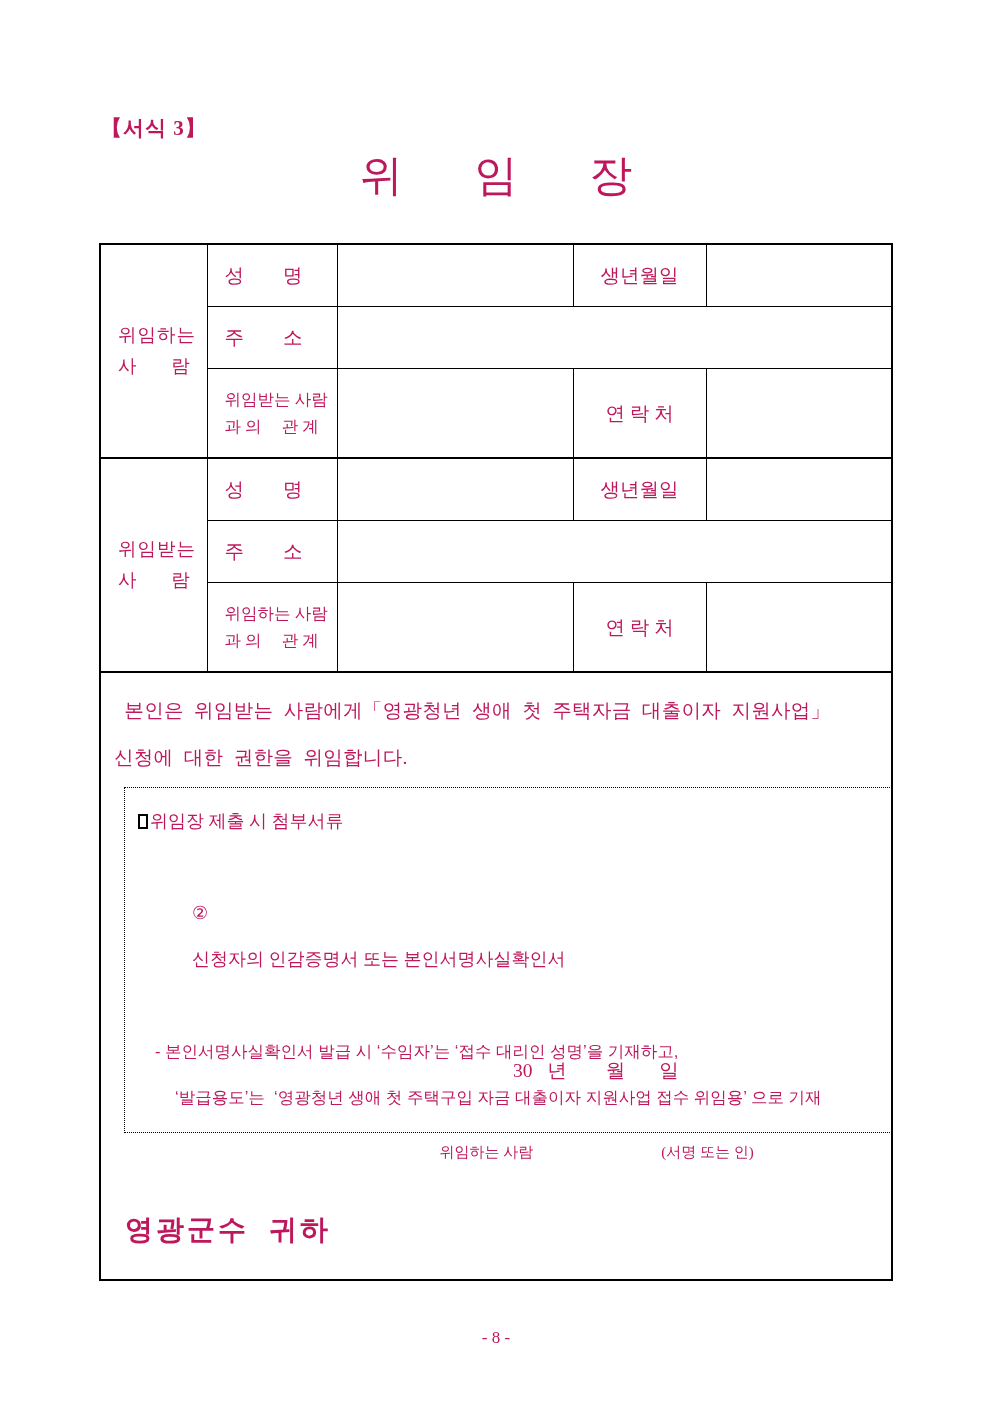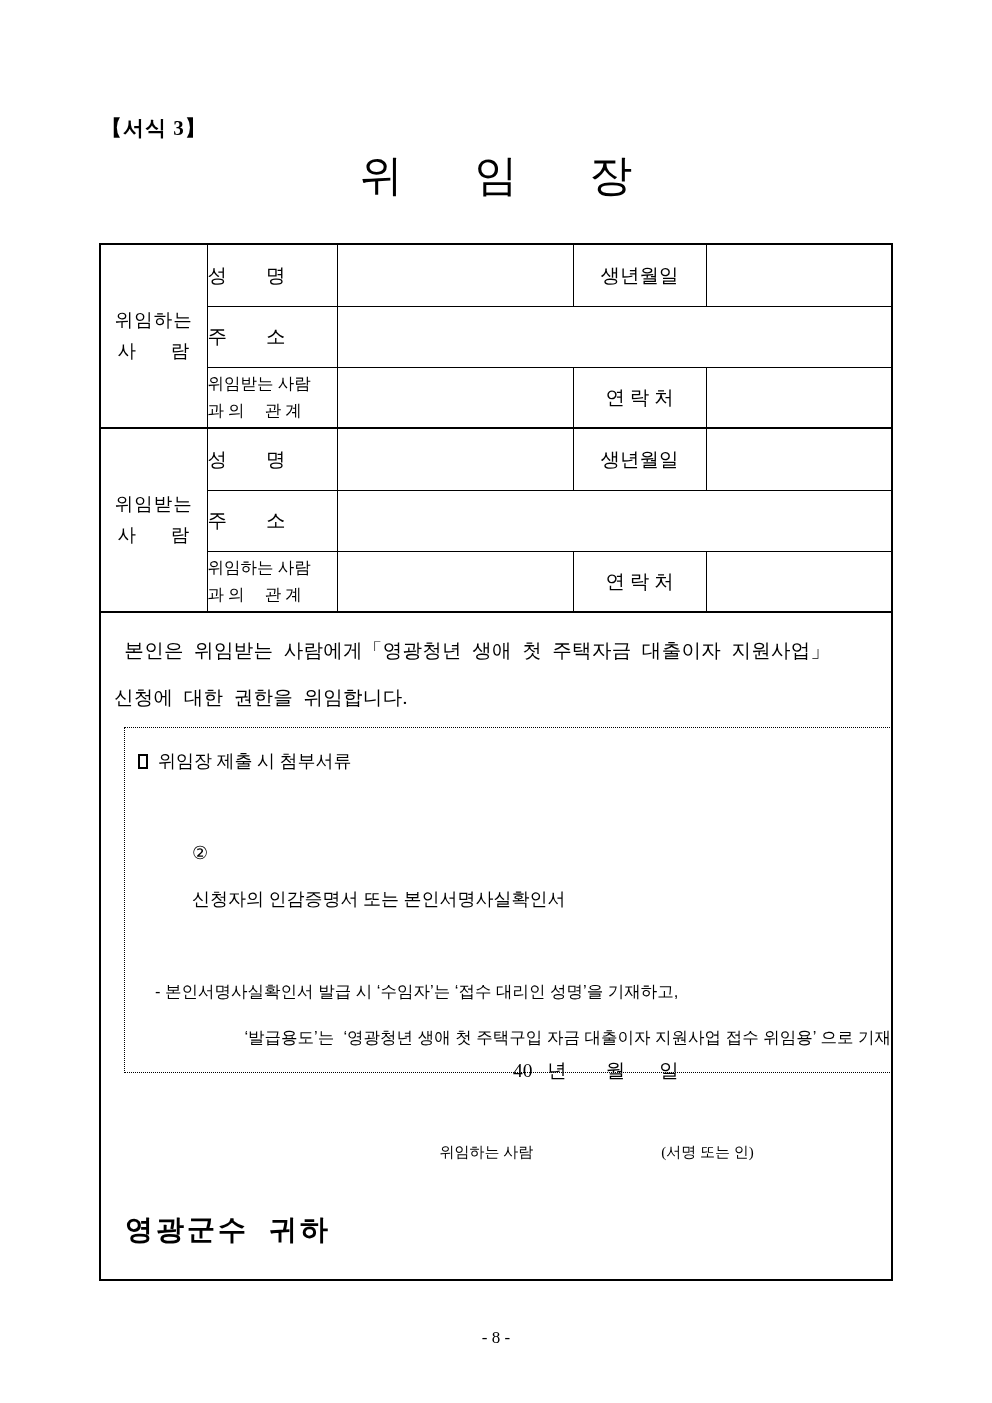--- a/index.html
+++ b/index.html
@@ -1,53 +1,53 @@
 <!DOCTYPE html>
 <html><head>
 <meta charset="utf-8">
 <style>
   html,body{margin:0;padding:0;background:#ffffff;}
   .page{
-    position:relative;width:992px;height:1403px;background:#ffffff;color:#000000;
+    position:relative;width:992px;height:1403px;background:#ffffff;color:#be185d;
     font-family:"Liberation Serif", serif;overflow:hidden;
   }
   .form-tag{position:absolute;left:101px;top:114px;font-size:21px;font-weight:bold;letter-spacing:1px;}
   .doc-title{
     position:absolute;left:0;right:0;top:147px;text-align:center;
     font-family:"Liberation Sans", sans-serif;font-size:43px;font-weight:normal;white-space:pre;
   }
   .outer-box{
     position:absolute;left:99px;top:243px;width:794px;height:1038px;
     border:2px solid #000;box-sizing:border-box;
   }
   table.person{width:100%;border-collapse:collapse;table-layout:fixed;border-bottom:2px solid #000;}
-  table.person td{border:1px solid #000;padding:0;vertical-align:middle;}
+  table.person td{border:1px solid #000;padding:17px;vertical-align:middle;}
   table.person tr td:first-child{border-left:none;}
   table.person tr td:last-child{border-right:none;}
   table.person tr:first-child td{border-top:none;}
   table.person tr:last-child td{border-bottom:none;}
   table.person tr{height:61px;}
   .section-label{text-align:center;font-size:18.5px;line-height:31px;white-space:pre;letter-spacing:1px;}
   .fld{padding-left:11px;font-size:19.5px;white-space:pre;}
   .ctr{text-align:center;font-size:19.5px;white-space:pre;}
   .rel{padding-left:9px;font-size:16.5px;line-height:27px;white-space:pre;}
   .rel .l2{letter-spacing:4px;}
   .stmt{padding:14px 13px 0 13px;}
   .stmt-line{font-size:19.5px;line-height:47px;white-space:pre;letter-spacing:0.3px;}
   .dotted-box{
     margin:6px 0 0 10px;width:768px;border:1px dotted #000;box-sizing:border-box;
     padding:10px 0 12px 13px;
   }
   .att-line{font-size:18px;line-height:46px;white-space:pre;}
-  .att-head{display:flex;align-items:center;gap:10px;}
+  .att-head{display:flex;align-items:center;gap:2px;}
   .sq-icon{display:inline-block;width:10px;height:15px;border:2px solid #000;box-sizing:border-box;}
   .att-item{padding-left:9px;}
   .att-note{font-family:"Liberation Sans", sans-serif;font-size:16.5px;}
   .note-0{padding-left:17px;}
-  .note-1{padding-left:37px;text-align:right;}
+  .note-1{padding-left:37px;}
   .date-line{position:absolute;left:412px;top:812px;font-size:19.5px;white-space:pre;}
   .signer-line{position:absolute;left:316px;top:881px;font-size:15px;white-space:pre;}
   .seal-note{margin-left:128px;}
   .recipient{
     position:absolute;left:24px;top:966px;
     font-family:Liberation Serif, serif;font-size:28px;font-weight:bold;
     letter-spacing:3px;white-space:pre;
   }
   .page-num{position:absolute;left:0;right:0;top:1328px;text-align:center;font-size:17px;white-space:pre;}
 </style>
@@ -130,21 +130,21 @@
         </div>
         <div class="att-line att-item">
           <span>②</span>
           <span>신청자의 인감증명서 또는 본인서명사실확인서</span>
         </div>
         <div class="att-line att-note note-0">- 본인서명사실확인서 발급 시 ‘수임자’는 ‘접수 대리인 성명’을 기재하고,</div>
         <div class="att-line att-note note-1">‘발급용도’는  ‘영광청년 생애 첫 주택구입 자금 대출이자 지원사업 접수 위임용’ 으로 기재</div>
       </div>
     </div>
 
-    <div class="date-line">40   년        월       일</div>
+    <div class="date-line">30   년        월       일</div>
 
     <div class="signer-line">
       <span>위임하는 사람</span><span class="seal-note">(서명 또는 인)</span>
     </div>
 
     <div class="recipient">영광군수  귀하</div>
   </div>
 
   <div class="page-num">- 8 -</div>
 </div>

